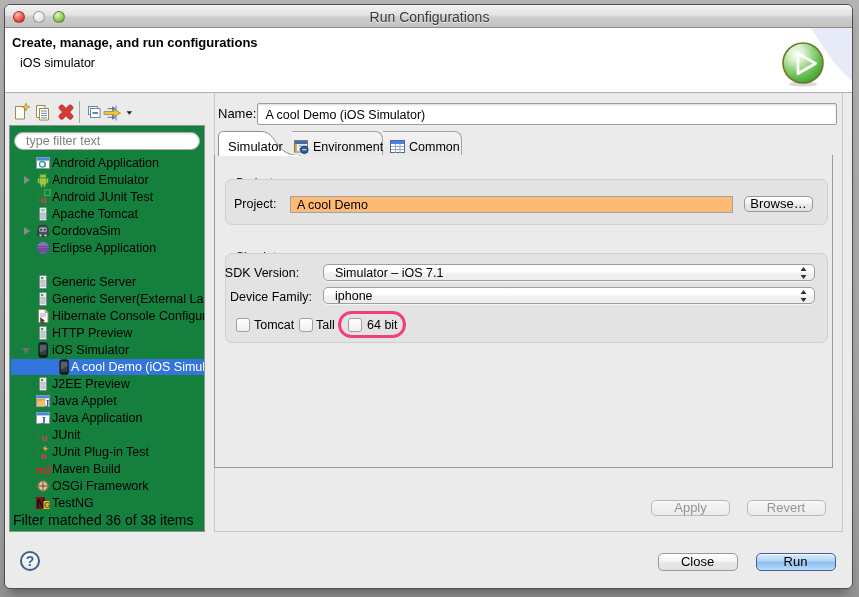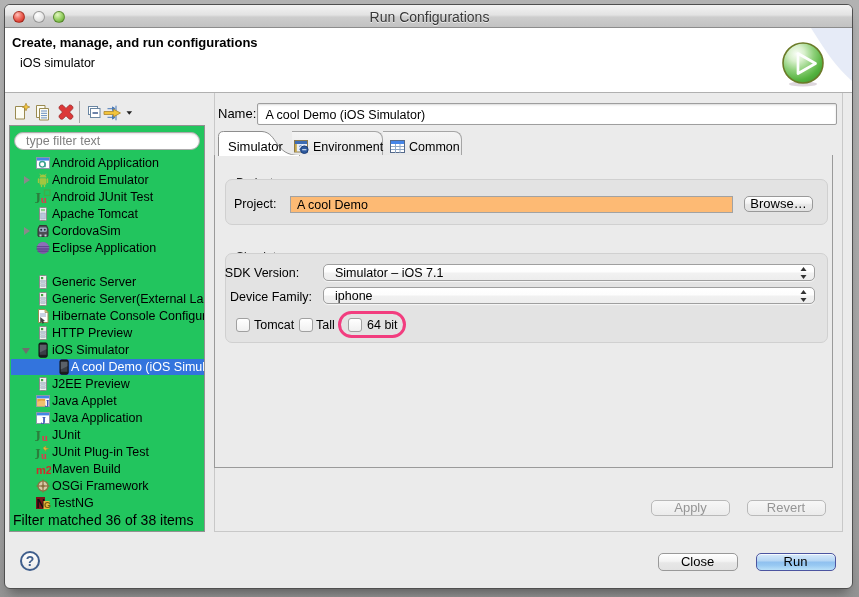--- a/index.html
+++ b/index.html
@@ -10,21 +10,21 @@
   .titlebar { position:absolute; left:0; top:0; width:847px; height:23px; background:linear-gradient(180deg,#f3f3f3 0%,#e3e3e3 45%,#cdcdcd 55%,#c2c2c2 100%); border-bottom:1px solid #8c8c8c; border-radius:5px 5px 0 0; }
   .title { position:absolute; top:4px; left:0; width:100%; text-align:center; font-size:14px; color:#383838; text-shadow:0 1px 0 rgba(255,255,255,.65); }
   .light { position:absolute; top:6px; width:12px; height:12px; border-radius:50%; }
   .l-red { left:8px; background:radial-gradient(circle at 35% 28%, #ffc2bb 0%, #f1796d 35%, #df4438 70%, #b33226 100%); border:1px solid rgba(120,20,10,.55); }
   .l-gray { left:28px; background:radial-gradient(circle at 35% 28%, #ffffff 0%, #ececec 45%, #d2d2d2 100%); border:1px solid rgba(90,90,90,.55); }
   .l-green { left:48px; background:radial-gradient(circle at 35% 28%, #e2f6c0 0%, #a7d977 40%, #77b944 75%, #5f9b33 100%); border:1px solid rgba(60,100,25,.6); }
   .header { position:absolute; left:0; top:23px; width:847px; height:65px; background:#ffffff; border-bottom:1px solid #b0b0b0; }
   .h-title { position:absolute; left:7px; top:7px; font-size:13px; font-weight:bold; color:#000; }
   .h-sub { position:absolute; left:15px; top:28px; font-size:12.5px; color:#000; }
   
-  .lpanel { position:absolute; left:5px; top:120px; width:196px; height:408px; background:#22c55e; border:1px solid #919191; }
+  .lpanel { position:absolute; left:5px; top:120px; width:196px; height:408px; background:#15803d; border:1px solid #919191; }
   .filterbox { position:absolute; left:4px; top:6px; width:186px; height:18px; border:1px solid #ababab; border-radius:10px; background:#fff; box-shadow:inset 0 1px 2px rgba(0,0,0,.12); font-size:12.5px; color:#7f7f7f; padding-left:11px; line-height:17px; }
   .row { position:absolute; left:1px; width:193px; height:17px; font-size:12.5px; color:#000; white-space:nowrap; overflow:hidden; }
   .row .txt { position:absolute; top:1px; }
   .row svg.ic { position:absolute; top:0px; }
   .sel { background:#3374dd; color:#fff; height:16px !important; }
   .arrow { position:absolute; width:0; height:0; }
   .arr-r { border-left:6px solid #8a8a8a; border-top:4.5px solid transparent; border-bottom:4.5px solid transparent; }
   .arr-d { border-top:6px solid #6e6e6e; border-left:4.5px solid transparent; border-right:4.5px solid transparent; }
   .filtertxt { position:absolute; left:3px; bottom:3px; font-size:14px; color:#000; }
   

